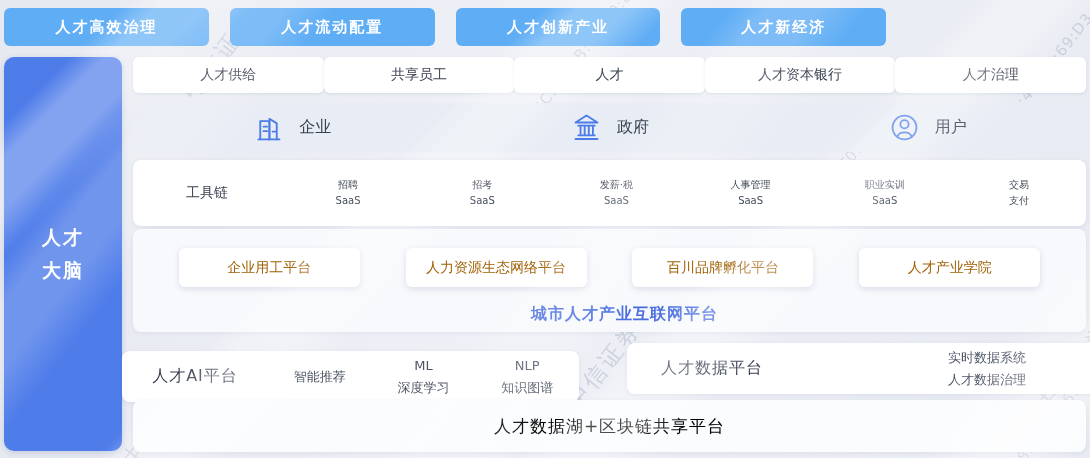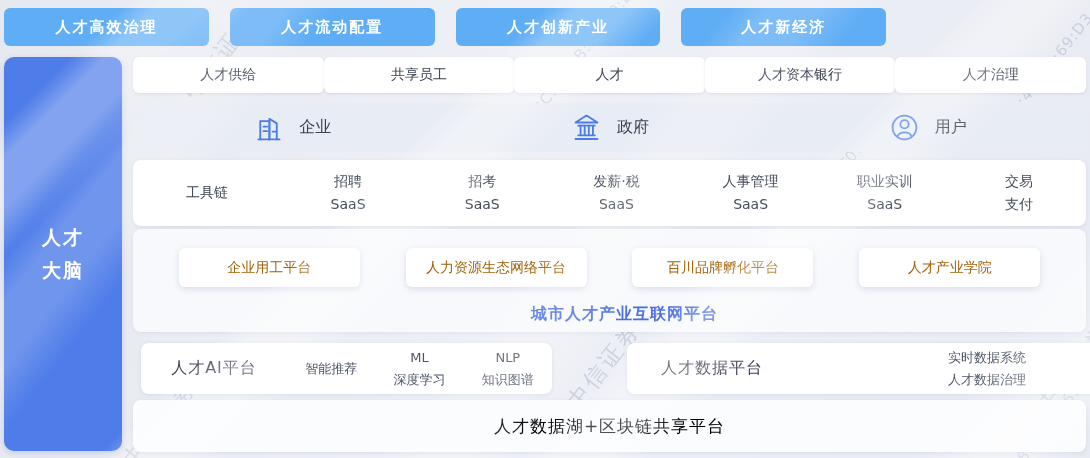--- a/index.html
+++ b/index.html
@@ -42,35 +42,35 @@
 
   
   #actor-band { left:133px; top:103px; width:953px; height:49px; background:#e8ecf4; border-radius:6px; display:flex; }
   .actor { flex:1; display:flex; align-items:center; justify-content:center; gap:14px; font-size:16px; color:#3a4150; }
   .actor svg { width:33px; height:33px; display:block; }
 
   
   #toolchain { left:133px; top:160px; width:953px; height:66px; background:#fff; border-radius:8px;
                display:flex; align-items:center; box-shadow:0 1px 4px rgba(110,125,160,.15); }
   .tc-label { width:148px; text-align:center; font-size:14px; color:#3a4150; }
-  .tc-item { flex:1; text-align:center; font-size:14px; color:#444c5a; line-height:1.65; }
+  .tc-item { flex:1; text-align:center; font-size:10px; color:#444c5a; line-height:1.65; }
 
   
   #platform-panel { left:133px; top:229px; width:953px; height:103px; background:#f7f9fc; border-radius:8px;
                     box-shadow:0 1px 4px rgba(110,125,160,.12); }
   .platform-row { display:flex; justify-content:space-evenly; padding-top:19px; }
   .platform-box { width:181px; height:39px; background:#fff; border-radius:6px;
                   display:flex; align-items:center; justify-content:center; font-size:14px; color:#a16207;
                   box-shadow:0 2px 6px rgba(110,125,160,.22); }
   .panel-title { margin-top:17px; text-align:center; font-size:16px; font-weight:bold; color:#4a6ee0; letter-spacing:1px;padding-left:30px; }
 
   
   .sub-bar { top:343px; height:51px; background:#fff; border-radius:8px; display:flex; align-items:center;
              box-shadow:0 1px 4px rgba(110,125,160,.15); }
-  #ai-bar { left:141px; width:411px; }
+  #ai-bar { left:122px; width:457px;margin-top:8px; }
   #data-bar { left:627px; width:550px; }
   .bar-title { text-align:center; font-size:16px; color:#3a4150; letter-spacing:1px; }
   #ai-bar .bar-title { width:146px; }
   #data-bar .bar-title { width:170px; }
   .bar-item { flex:1; text-align:center; font-size:13px; color:#4d5565; line-height:1.65; }
 
   
   #bottom-bar { left:133px; top:400px; width:953px; height:52px; background:#fbfcfe; border-radius:8px;
                 display:flex; align-items:center; justify-content:center; font-size:17px; color:#000000;
                 letter-spacing:1px; box-shadow:0 1px 4px rgba(110,125,160,.15); }

